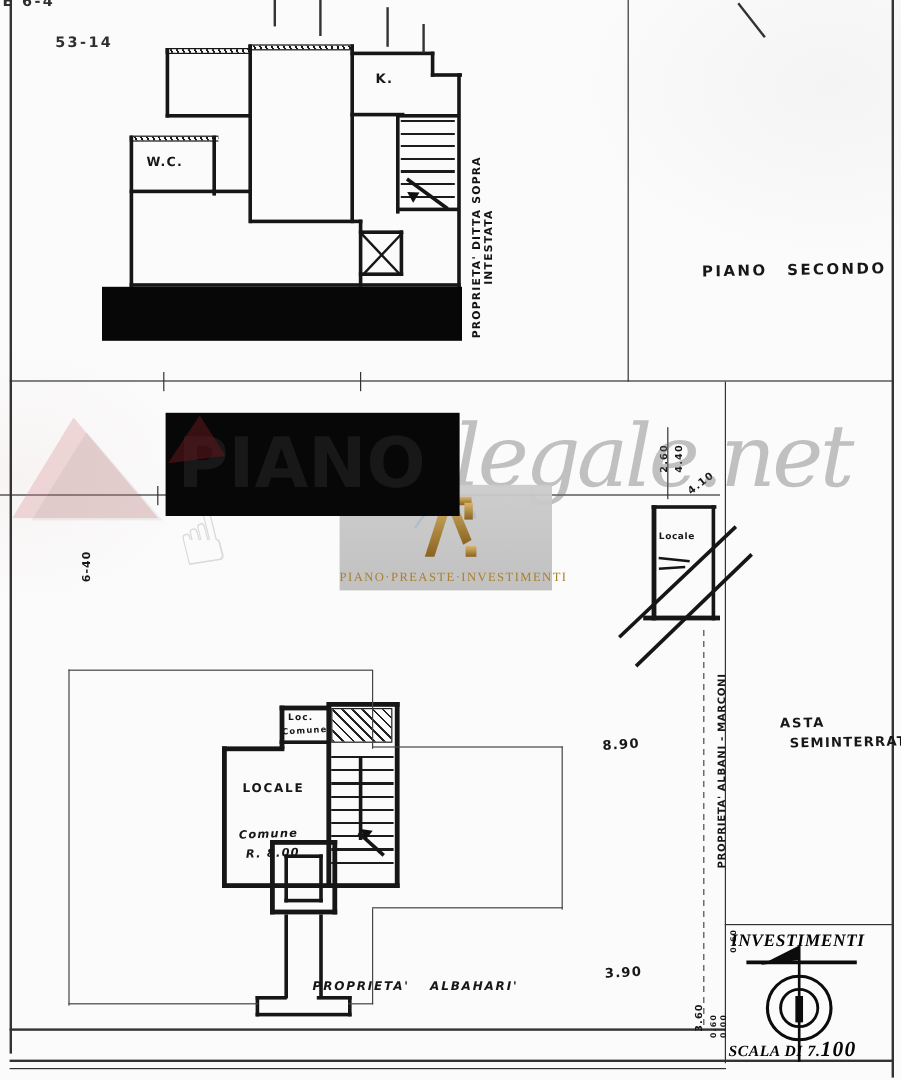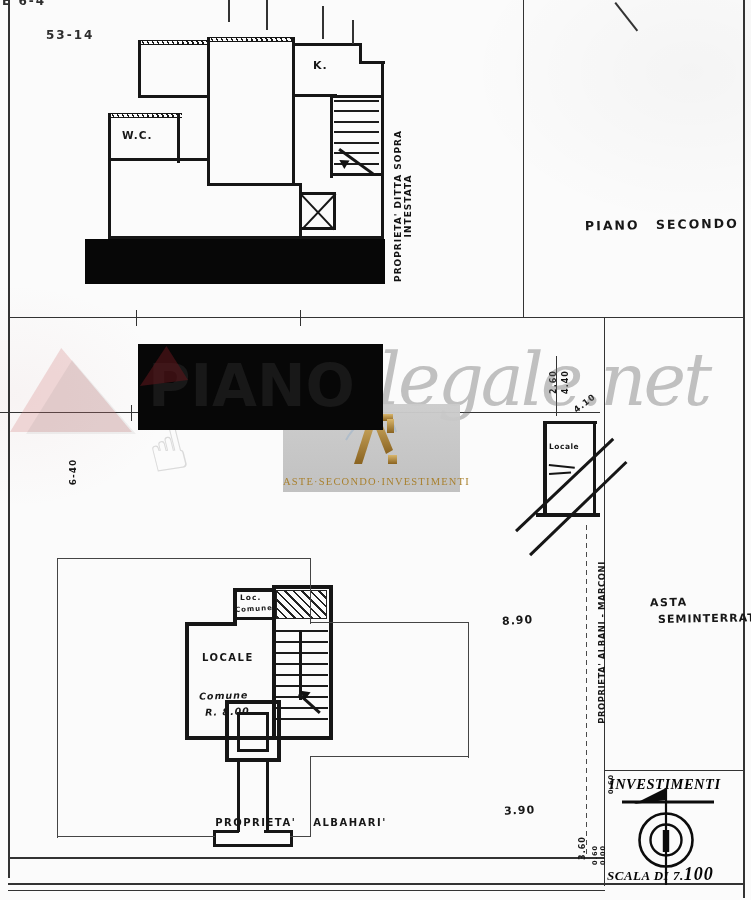--- a/index.html
+++ b/index.html
@@ -179,21 +179,21 @@
   <div class="txt hand" style="left:549px;top:442px;font-size:7.5px;letter-spacing:0.5px;">Locale</div>
 
   <div class="txt hand" style="left:240px;top:593px;font-size:7.5px;">Loc.</div>
   <div class="txt hand" style="left:235px;top:605px;font-size:7px;transform:rotate(-3deg);">Comune</div>
   <div class="txt hand" style="left:202px;top:652px;font-size:10px;letter-spacing:1.5px;">LOCALE</div>
   <div class="txt hand" style="left:199px;top:690px;font-size:9.5px;font-style:italic;transform:rotate(-2deg);">Comune</div>
   <div class="txt hand" style="left:205px;top:706px;font-size:9.5px;font-style:italic;transform:rotate(-2deg);">R. 8.00</div>
   <div class="txt hand" style="left:650px;top:596px;font-size:11px;letter-spacing:1.5px;transform:rotate(-1deg);">ASTA</div>
   <div class="txt hand" style="left:658px;top:612px;font-size:11px;letter-spacing:1px;transform:rotate(-1deg);">SEMINTERRATO</div>
   <div class="txt hand rot" style="left:597px;top:745px;width:205px;font-size:8.5px;letter-spacing:0.5px;">PROPRIETA' ALBANI - MARCONI</div>
-  <div class="txt hand" style="left:170px;top:817px;width:262px;text-align:center;font-size:10px;letter-spacing:1.5px;word-spacing:12px;">PROPRIETA'  ALBAHARI'</div>
+  <div class="txt hand" style="left:170px;top:817px;width:262px;text-align:right;font-size:10px;letter-spacing:1.5px;word-spacing:12px;font-style:italic;">PROPRIETA'  ALBAHARI'</div>
 
   <div class="txt orient-title" style="left:609px;top:776px;">INVESTIMENTI</div>
   <svg style="position:absolute;left:612px;top:788px;z-index:3;" width="120" height="100" viewBox="0 0 120 100">
     <line x1="10" y1="14" x2="102" y2="14" stroke="#0c0c0c" stroke-width="3"></line>
     <polygon points="54,0 22,16 54,12" fill="#0c0c0c"></polygon>
     <line x1="54" y1="0" x2="54" y2="97" stroke="#0c0c0c" stroke-width="2.2"></line>
     <circle cx="54" cy="52" r="26.5" fill="none" stroke="#0c0c0c" stroke-width="2.6"></circle>
     <circle cx="54" cy="52" r="15.5" fill="none" stroke="#0c0c0c" stroke-width="2.4"></circle>
     <rect x="50.8" y="42" width="6.4" height="22" fill="#0c0c0c"></rect>
   </svg>
@@ -214,21 +214,21 @@
             <stop offset="1" stop-color="#8a6320"></stop>
         </linearGradient>
       </defs>
       <path d="M6,32 C22,4 50,0 56,24" fill="none" stroke="#a7b8ca" stroke-width="2" opacity="0.75"></path>
       <polygon points="14,56 30,6 38,6 22,56" fill="url(#g1)"></polygon>
       <polygon points="30,6 38,6 53,42 46,46" fill="url(#g1)"></polygon>
       <rect x="36" y="6" width="17" height="7" fill="url(#g1)"></rect>
       <rect x="47" y="11" width="7" height="14" fill="url(#g1)"></rect>
       <rect x="48" y="47" width="9" height="9" fill="url(#g1)"></rect>
     </svg>
-    <div class="badge-text">ASTE·SECONDO·INVESTIMENTI</div>
+    <div class="badge-text">PIANO·PREASTE·INVESTIMENTI</div>
   </div>
 
   <div class="bar" style="left:85px;top:239px;width:300px;height:45px;"></div>
   <div class="bar" style="left:138px;top:344px;width:245px;height:86px;"></div>
   <div class="bar-hidden">PIANO</div>
   <div class="maroon-tri"></div>
 
   <div class="arrowhead" style="left:334px;top:156px;border-right:9px solid #111;transform:rotate(32deg);"></div>
   <div class="arrowhead" style="left:295px;top:687px;border-right:9px solid #111;transform:rotate(38deg);"></div>
 

